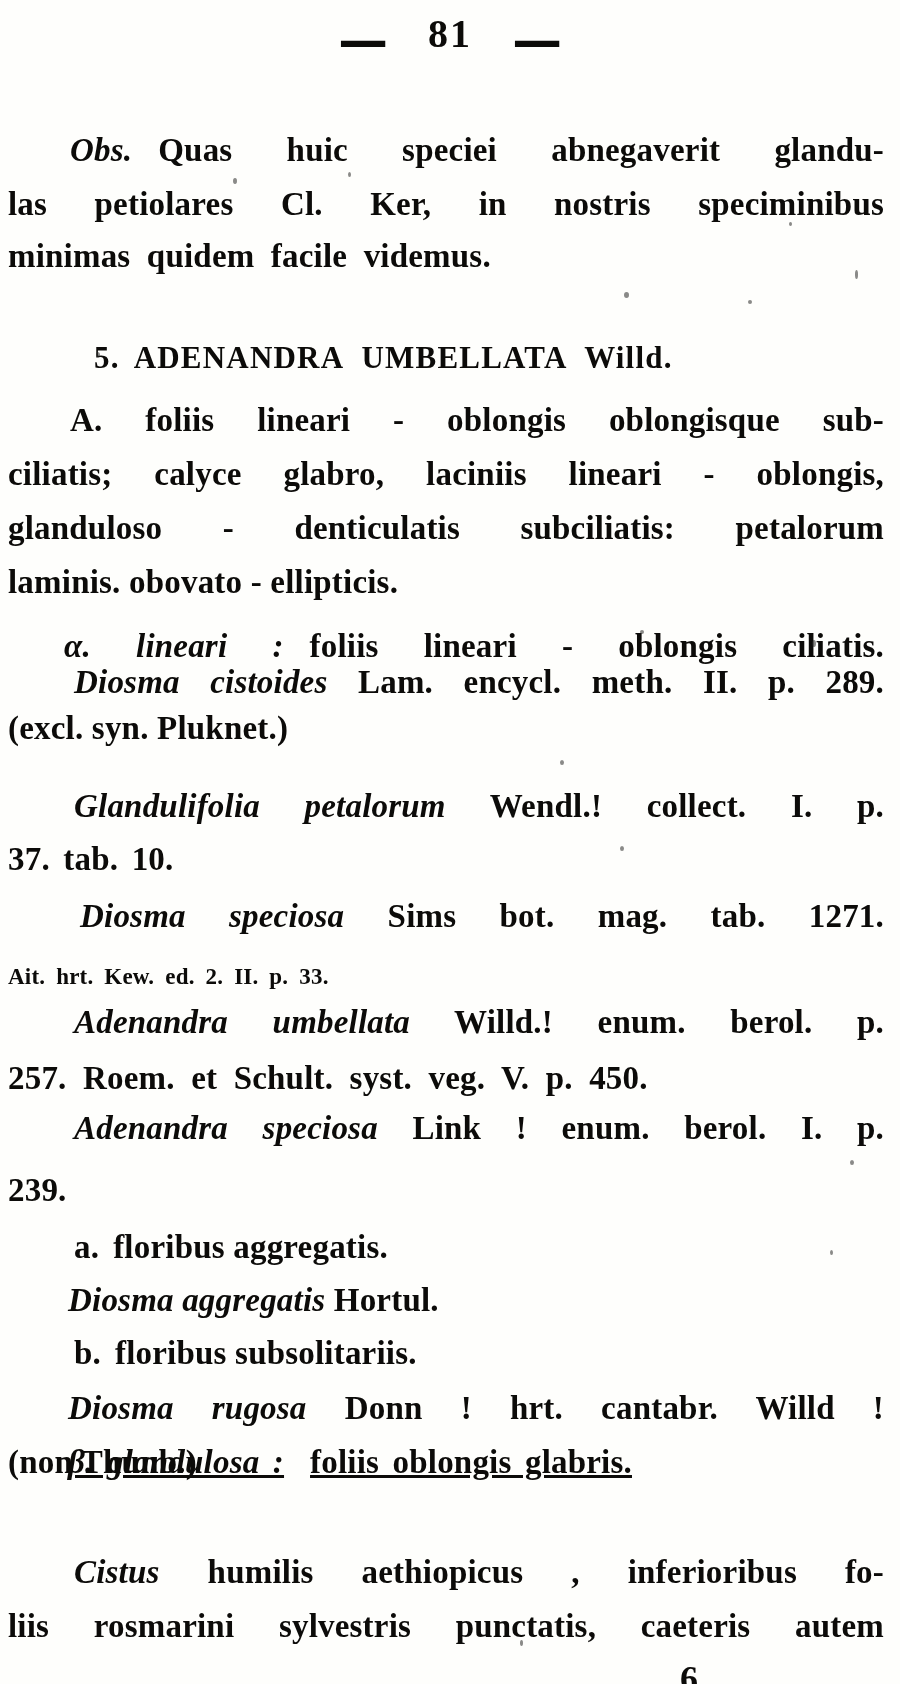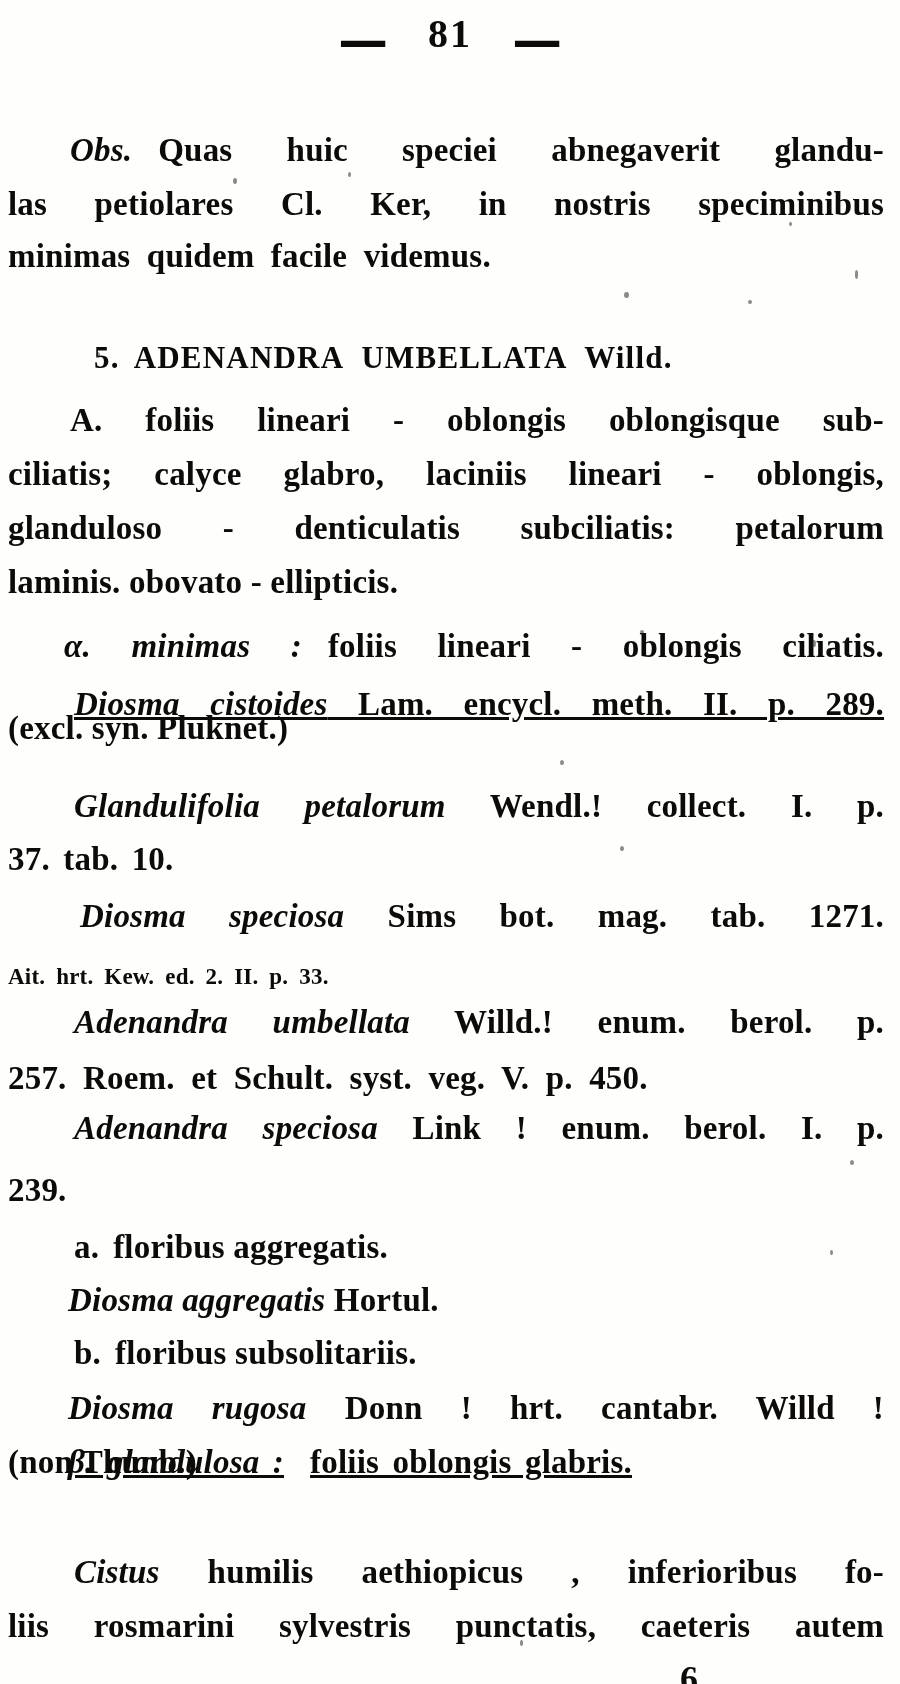--- a/index.html
+++ b/index.html
@@ -92,23 +92,23 @@
   <p class="line just" style="top:150px;">las petiolares Cl. Ker, in nostris speciminibus</p>
   <p class="line ws-wide" style="top:202px;">minimas quidem facile videmus.</p>
 
   <p class="line heading-line" style="top:306px; padding-left:86px;"><span class="gap-after-sm">5.</span><span>ADENANDRA UMBELLATA</span> <span>Willd.</span></p>
 
   <p class="line just" style="top:366px; padding-left:62px;">A. foliis lineari - oblongis oblongisque sub-</p>
   <p class="line just" style="top:420px;">ciliatis; calyce glabro, laciniis lineari - oblongis,</p>
   <p class="line just" style="top:474px;">glanduloso - denticulatis subciliatis: petalorum</p>
   <p class="line" style="top:528px;">laminis. obovato - ellipticis.</p>
 
-  <p class="line just" style="top:592px; padding-left:56px;"><span class="it gap-after">α. minimas :</span><span>foliis lineari - oblongis ciliatis.</span></p>
+  <p class="line just" style="top:592px; padding-left:56px;"><span class="it gap-after">α. lineari :</span><span>foliis lineari - oblongis ciliatis.</span></p>
 
-  <p class="line just" style="top:650px; padding-left:66px;text-decoration:underline;"><span class="it">Diosma cistoides</span> <span>Lam. encycl. meth. II. p. 289.</span></p>
+  <p class="line just" style="top:628px; padding-left:66px;"><span class="it">Diosma cistoides</span> <span>Lam. encycl. meth. II. p. 289.</span></p>
   <p class="line" style="top:699px;margin-top:8px;">(excl. syn. Pluknet.)</p>
 
   <p class="line just" style="top:752px; padding-left:66px;"><span class="it">Glandulifolia petalorum</span> <span>Wendl.! collect. I. p.</span></p>
   <p class="line ws-med" style="top:805px;">37. tab. 10.</p>
 
   <p class="line just" style="top:862px; padding-left:72px;"><span class="it">Diosma speciosa</span> <span>Sims bot. mag. tab. 1271.</span></p>
   <p class="line small-line ws-med" style="top:920px;">Ait. hrt. Kew. ed. 2. II. p. 33.</p>
 
   <p class="line just" style="top:968px; padding-left:66px;"><span class="it">Adenandra umbellata</span> <span>Willd.! enum. berol. p.</span></p>
   <p class="line ws-wide" style="top:1024px;">257. Roem. et Schult. syst. veg. V. p. 450.</p>

